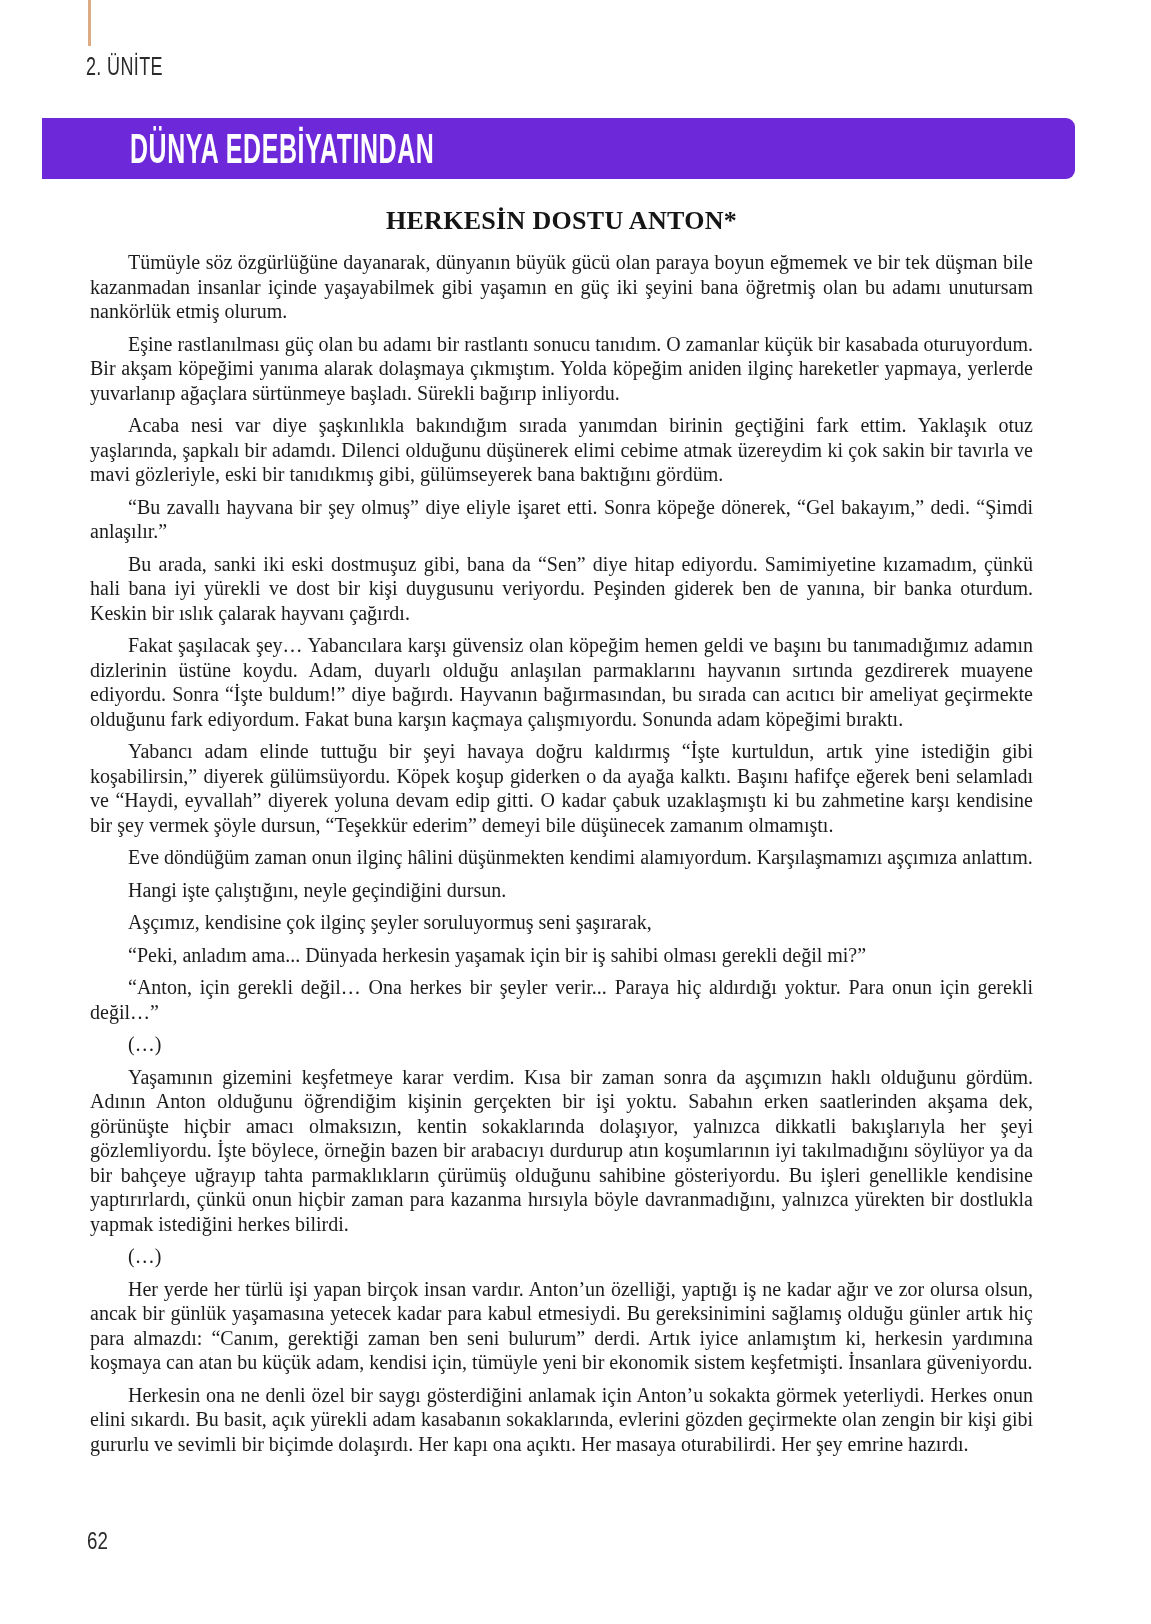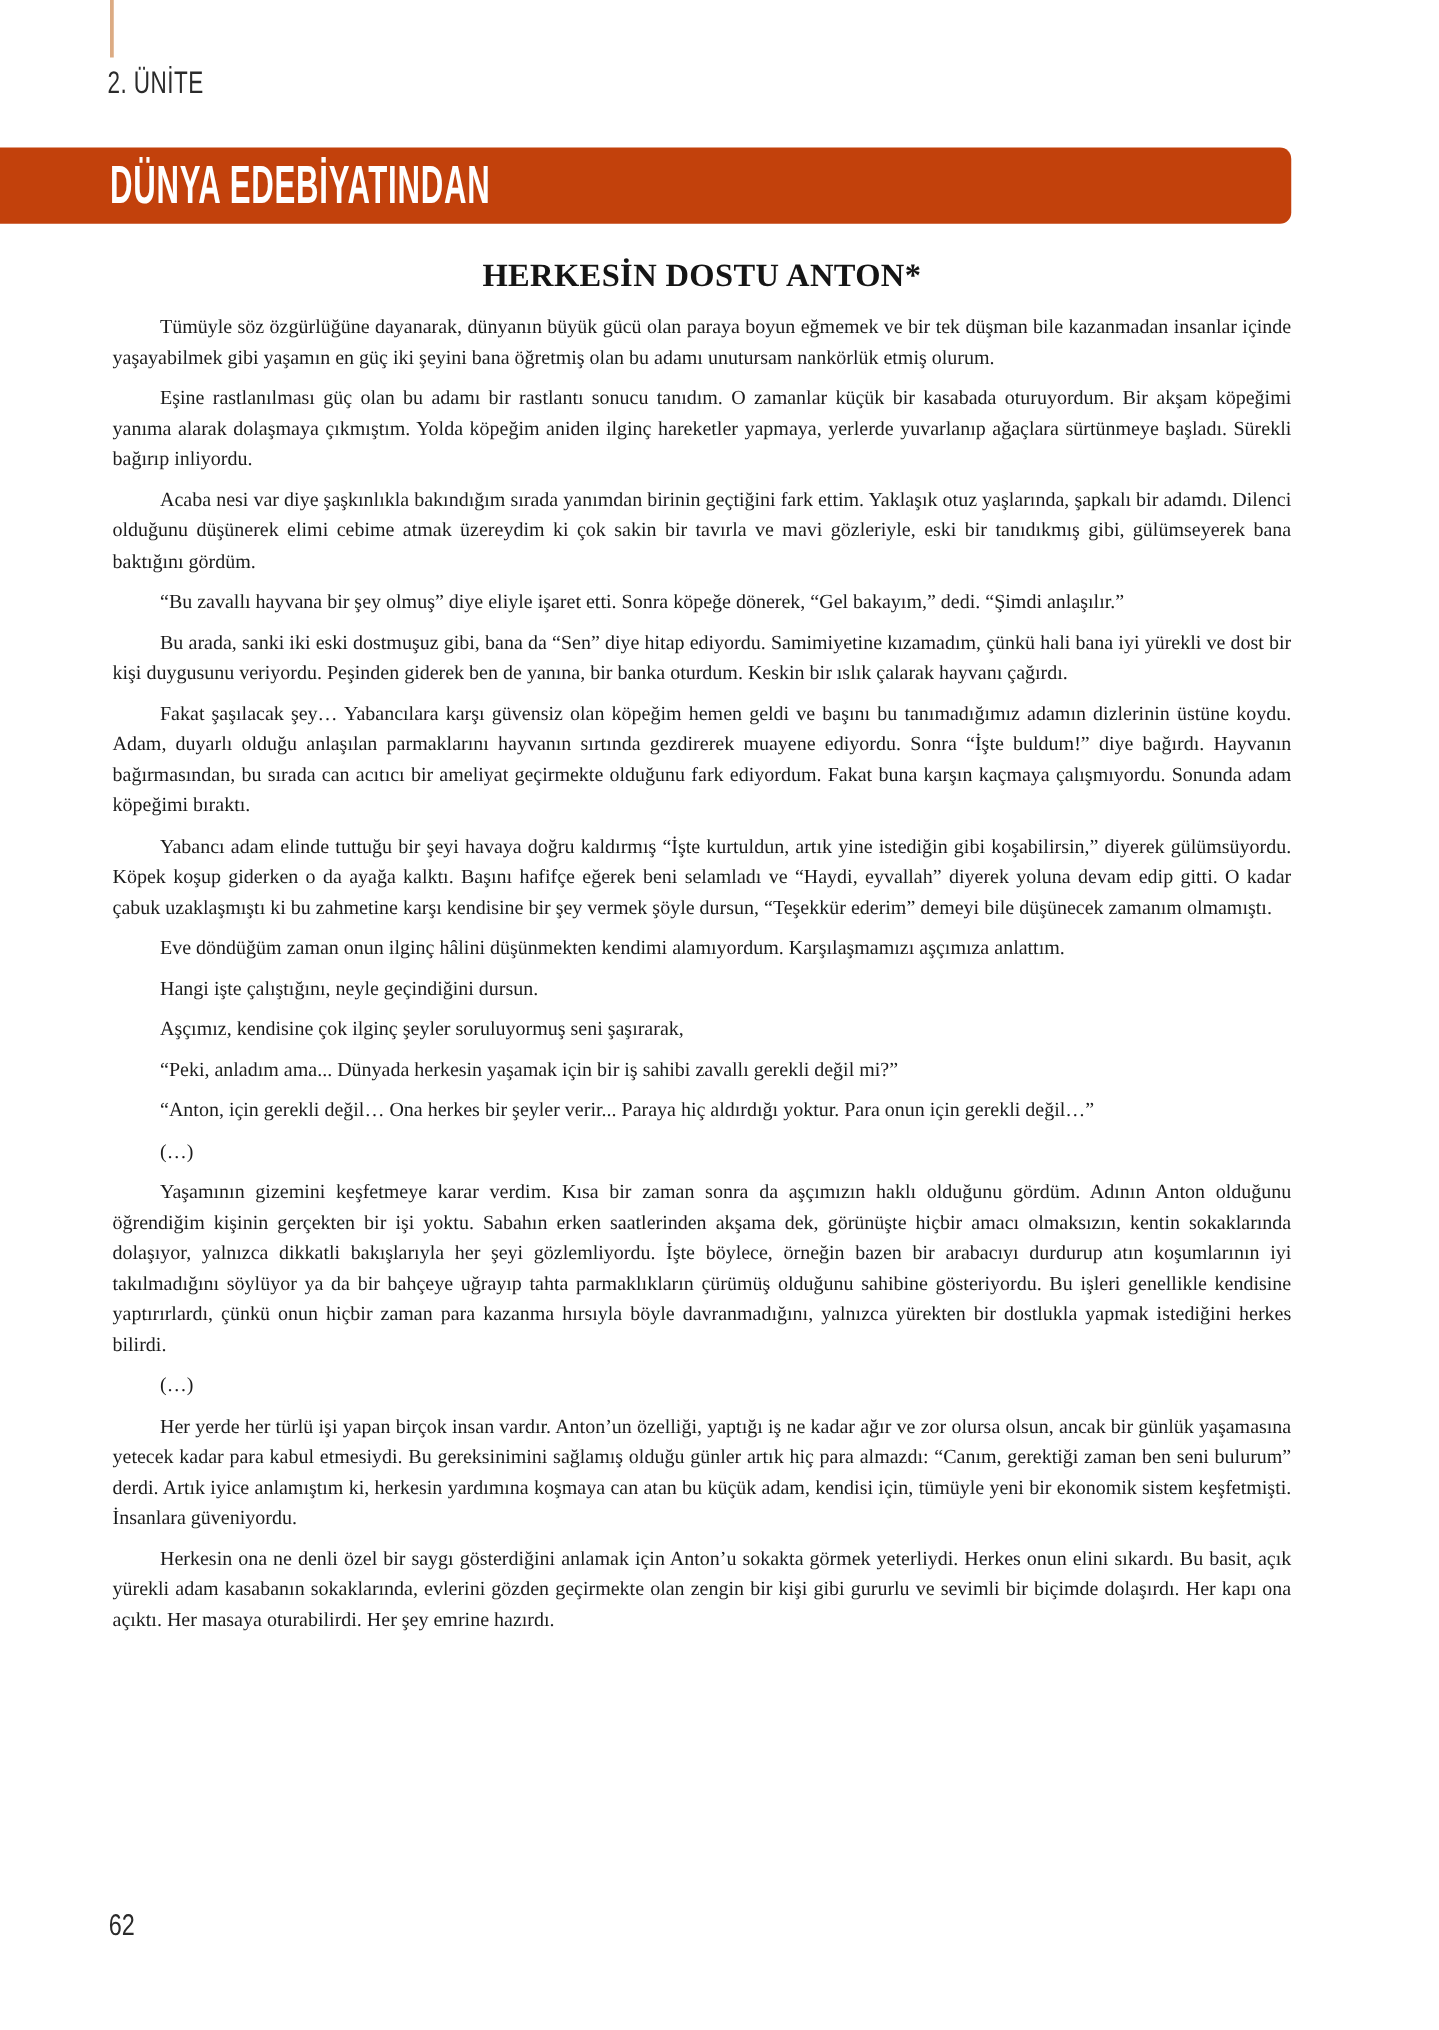--- a/index.html
+++ b/index.html
@@ -58,21 +58,21 @@
   .article-title {
     margin: 0 0 14px 0;
     text-align: center;
     font-size: 26px;
     font-weight: 700;
     letter-spacing: 0.3px;
     color: #151515;
   }
   .content p {
     margin: 0 0 8px 0;
-    font-size: 16px;
+    font-size: 20px;
     line-height: 24.5px;
     text-align: justify;
     text-indent: 38px;
     color: #1c1c1c;
   }
   .page-number {
     position: absolute;
     left: 87px; top: 1527px;
     font-family: "Liberation Sans", sans-serif;
     font-size: 24px;
@@ -82,37 +82,37 @@
     transform-origin: left top;
   }
 </style>
 </head>
 <body>
 
 <div class="accent-line" style="background: rgb(220, 171, 131);"></div>
 
 <div class="unit-label">2. ÜNİTE</div>
 
-<div class="banner" style="background: #c2410c;">
+<div class="banner" style="background: #6d28d9; margin-left: 42px;">
   <span class="banner-text">DÜNYA EDEBİYATINDAN</span>
 </div>
 
 <div class="content" style="color: rgb(28, 28, 28);">
   <h1 class="article-title">HERKESİN DOSTU ANTON*</h1>
   <p>Tümüyle söz özgürlüğüne dayanarak, dünyanın büyük gücü olan paraya boyun eğmemek ve bir tek düşman bile kazanmadan insanlar içinde yaşayabilmek gibi yaşamın en güç iki şeyini bana öğretmiş olan bu adamı unutursam nankörlük etmiş olurum.</p>
   <p>Eşine rastlanılması güç olan bu adamı bir rastlantı sonucu tanıdım. O zamanlar küçük bir kasabada oturuyordum. Bir akşam köpeğimi yanıma alarak dolaşmaya çıkmıştım. Yolda köpeğim aniden ilginç hareketler yapmaya, yerlerde yuvarlanıp ağaçlara sürtünmeye başladı. Sürekli bağırıp inliyordu.</p>
   <p>Acaba nesi var diye şaşkınlıkla bakındığım sırada yanımdan birinin geçtiğini fark ettim. Yaklaşık otuz yaşlarında, şapkalı bir adamdı. Dilenci olduğunu düşünerek elimi cebime atmak üzereydim ki çok sakin bir tavırla ve mavi gözleriyle, eski bir tanıdıkmış gibi, gülümseyerek bana baktığını gördüm.</p>
   <p>“Bu zavallı hayvana bir şey olmuş” diye eliyle işaret etti. Sonra köpeğe dönerek, “Gel bakayım,” dedi. “Şimdi anlaşılır.”</p>
   <p>Bu arada, sanki iki eski dostmuşuz gibi, bana da “Sen” diye hitap ediyordu. Samimiyetine kızamadım, çünkü hali bana iyi yürekli ve dost bir kişi duygusunu veriyordu. Peşinden giderek ben de yanına, bir banka oturdum. Keskin bir ıslık çalarak hayvanı çağırdı.</p>
   <p>Fakat şaşılacak şey… Yabancılara karşı güvensiz olan köpeğim hemen geldi ve başını bu tanımadığımız adamın dizlerinin üstüne koydu. Adam, duyarlı olduğu anlaşılan parmaklarını hayvanın sırtında gezdirerek muayene ediyordu. Sonra “İşte buldum!” diye bağırdı. Hayvanın bağırmasından, bu sırada can acıtıcı bir ameliyat geçirmekte olduğunu fark ediyordum. Fakat buna karşın kaçmaya çalışmıyordu. Sonunda adam köpeğimi bıraktı.</p>
   <p>Yabancı adam elinde tuttuğu bir şeyi havaya doğru kaldırmış “İşte kurtuldun, artık yine istediğin gibi koşabilirsin,” diyerek gülümsüyordu. Köpek koşup giderken o da ayağa kalktı. Başını hafifçe eğerek beni selamladı ve “Haydi, eyvallah” diyerek yoluna devam edip gitti. O kadar çabuk uzaklaşmıştı ki bu zahmetine karşı kendisine bir şey vermek şöyle dursun, “Teşekkür ederim” demeyi bile düşünecek zamanım olmamıştı.</p>
   <p>Eve döndüğüm zaman onun ilginç hâlini düşünmekten kendimi alamıyordum. Karşılaşmamızı aşçımıza anlattım.</p>
   <p>Hangi işte çalıştığını, neyle geçindiğini dursun.</p>
   <p>Aşçımız, kendisine çok ilginç şeyler soruluyormuş seni şaşırarak,</p>
-  <p>“Peki, anladım ama... Dünyada herkesin yaşamak için bir iş sahibi zavallı gerekli değil mi?”</p>
+  <p>“Peki, anladım ama... Dünyada herkesin yaşamak için bir iş sahibi olması gerekli değil mi?”</p>
   <p>“Anton, için gerekli değil… Ona herkes bir şeyler verir... Paraya hiç aldırdığı yoktur. Para onun için gerekli değil…”</p>
   <p>(…)</p>
   <p>Yaşamının gizemini keşfetmeye karar verdim. Kısa bir zaman sonra da aşçımızın haklı olduğunu gördüm. Adının Anton olduğunu öğrendiğim kişinin gerçekten bir işi yoktu. Sabahın erken saatlerinden akşama dek, görünüşte hiçbir amacı olmaksızın, kentin sokaklarında dolaşıyor, yalnızca dikkatli bakışlarıyla her şeyi gözlemliyordu. İşte böylece, örneğin bazen bir arabacıyı durdurup atın koşumlarının iyi takılmadığını söylüyor ya da bir bahçeye uğrayıp tahta parmaklıkların çürümüş olduğunu sahibine gösteriyordu. Bu işleri genellikle kendisine yaptırırlardı, çünkü onun hiçbir zaman para kazanma hırsıyla böyle davranmadığını, yalnızca yürekten bir dostlukla yapmak istediğini herkes bilirdi.</p>
   <p>(…)</p>
   <p>Her yerde her türlü işi yapan birçok insan vardır. Anton’un özelliği, yaptığı iş ne kadar ağır ve zor olursa olsun, ancak bir günlük yaşamasına yetecek kadar para kabul etmesiydi. Bu gereksinimini sağlamış olduğu günler artık hiç para almazdı: “Canım, gerektiği zaman ben seni bulurum” derdi. Artık iyice anlamıştım ki, herkesin yardımına koşmaya can atan bu küçük adam, kendisi için, tümüyle yeni bir ekonomik sistem keşfetmişti. İnsanlara güveniyordu.</p>
   <p>Herkesin ona ne denli özel bir saygı gösterdiğini anlamak için Anton’u sokakta görmek yeterliydi. Herkes onun elini sıkardı. Bu basit, açık yürekli adam kasabanın sokaklarında, evlerini gözden geçirmekte olan zengin bir kişi gibi gururlu ve sevimli bir biçimde dolaşırdı. Her kapı ona açıktı. Her masaya oturabilirdi. Her şey emrine hazırdı.</p>
 </div>
 
 <div class="page-number">62</div>
 

